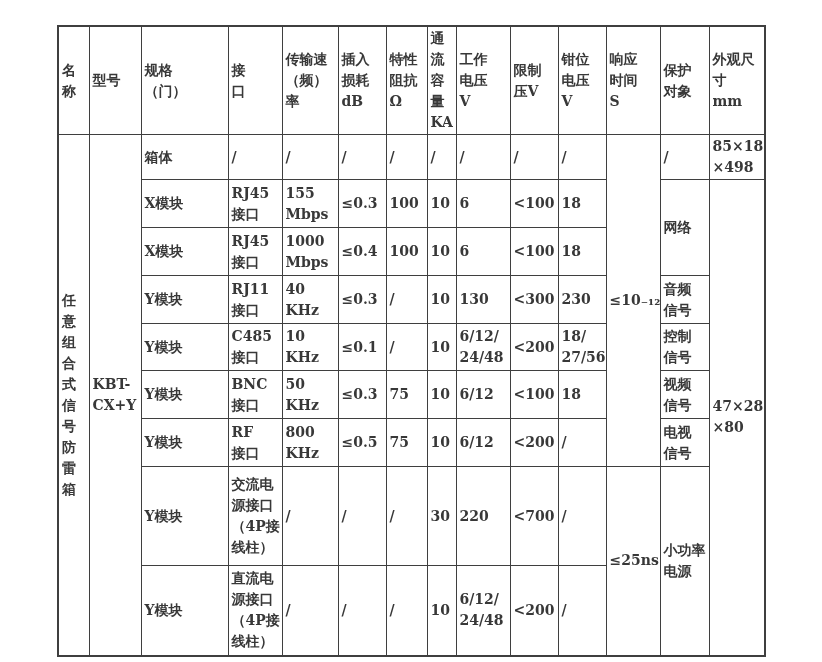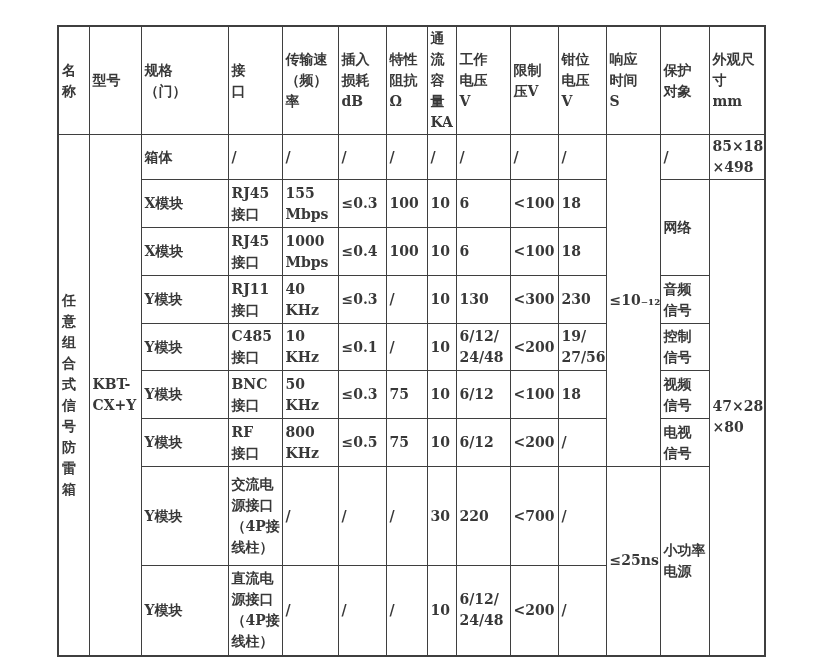--- a/index.html
+++ b/index.html
@@ -163,21 +163,21 @@
       <td>C485
 接口</td>
       <td>10
 KHz</td>
       <td>≤0.1</td>
       <td>/</td>
       <td>10</td>
       <td>6/12/
 24/48</td>
       <td>&lt;200</td>
-      <td>19/
+      <td>18/
 27/56</td>
       <td>控制
 信号</td>
     </tr>
 
     <tr style="height:48px">
       <td>Y模块</td>
       <td>BNC
 接口</td>
       <td>50

